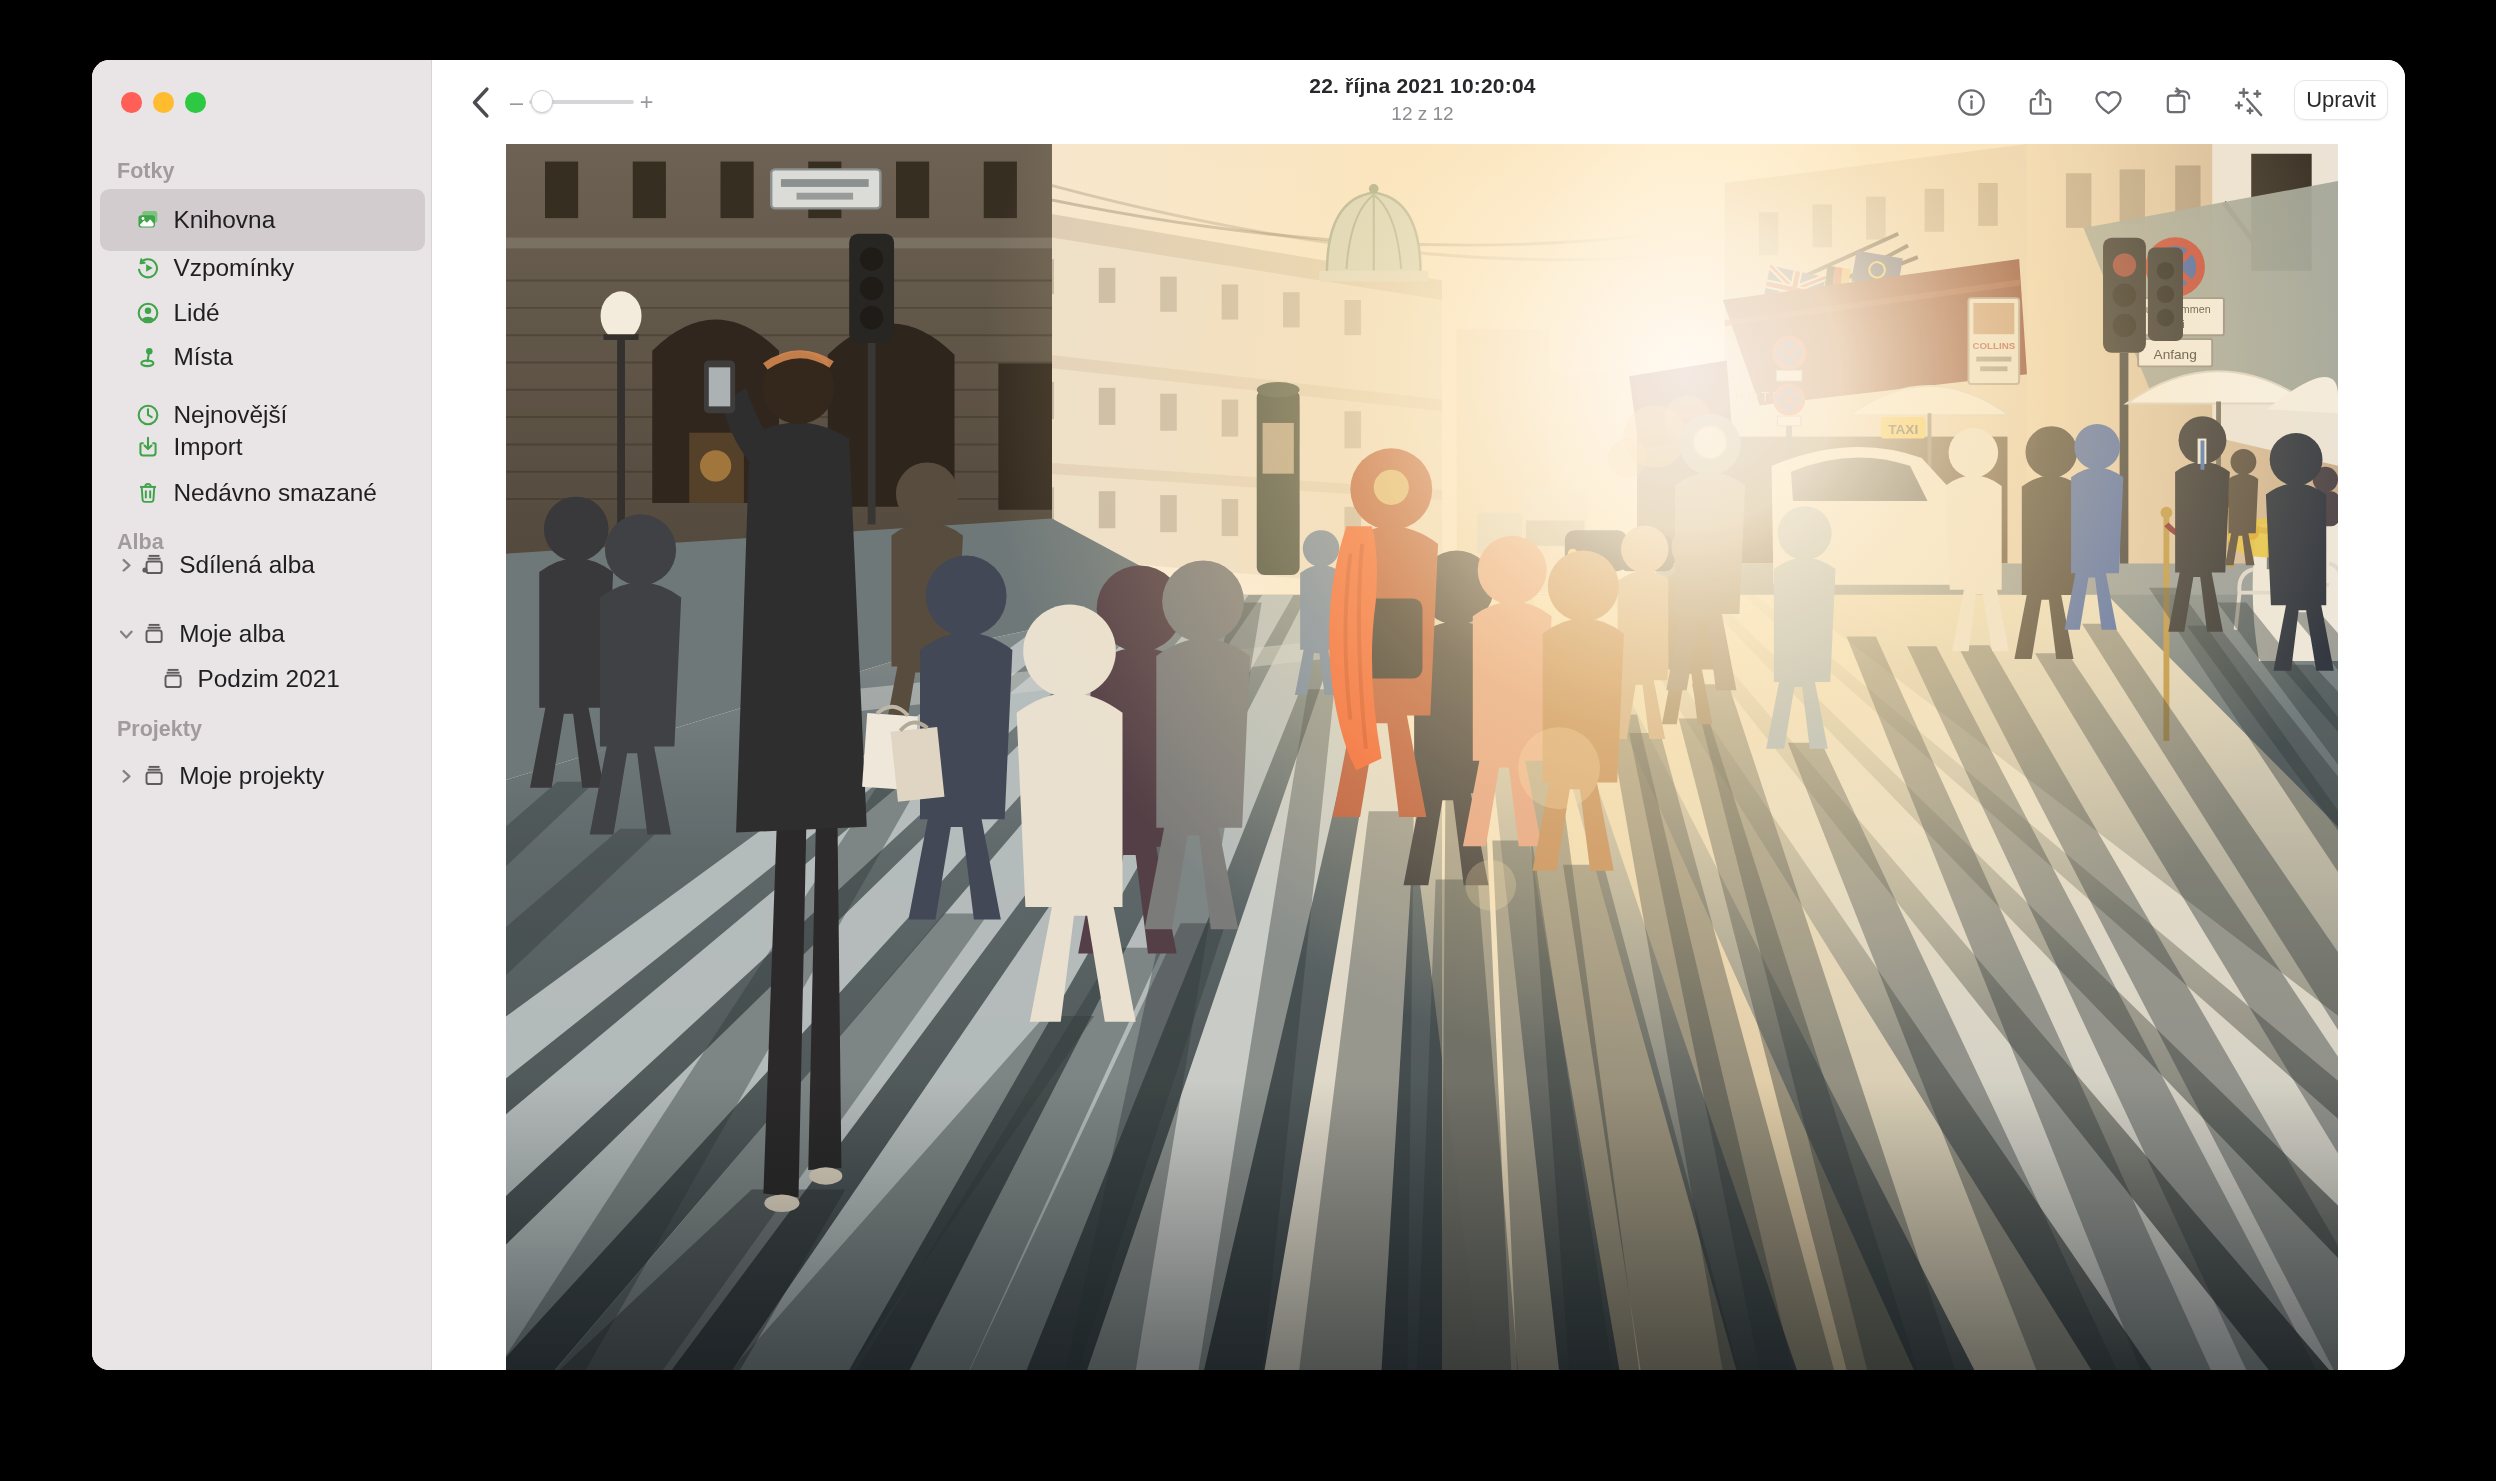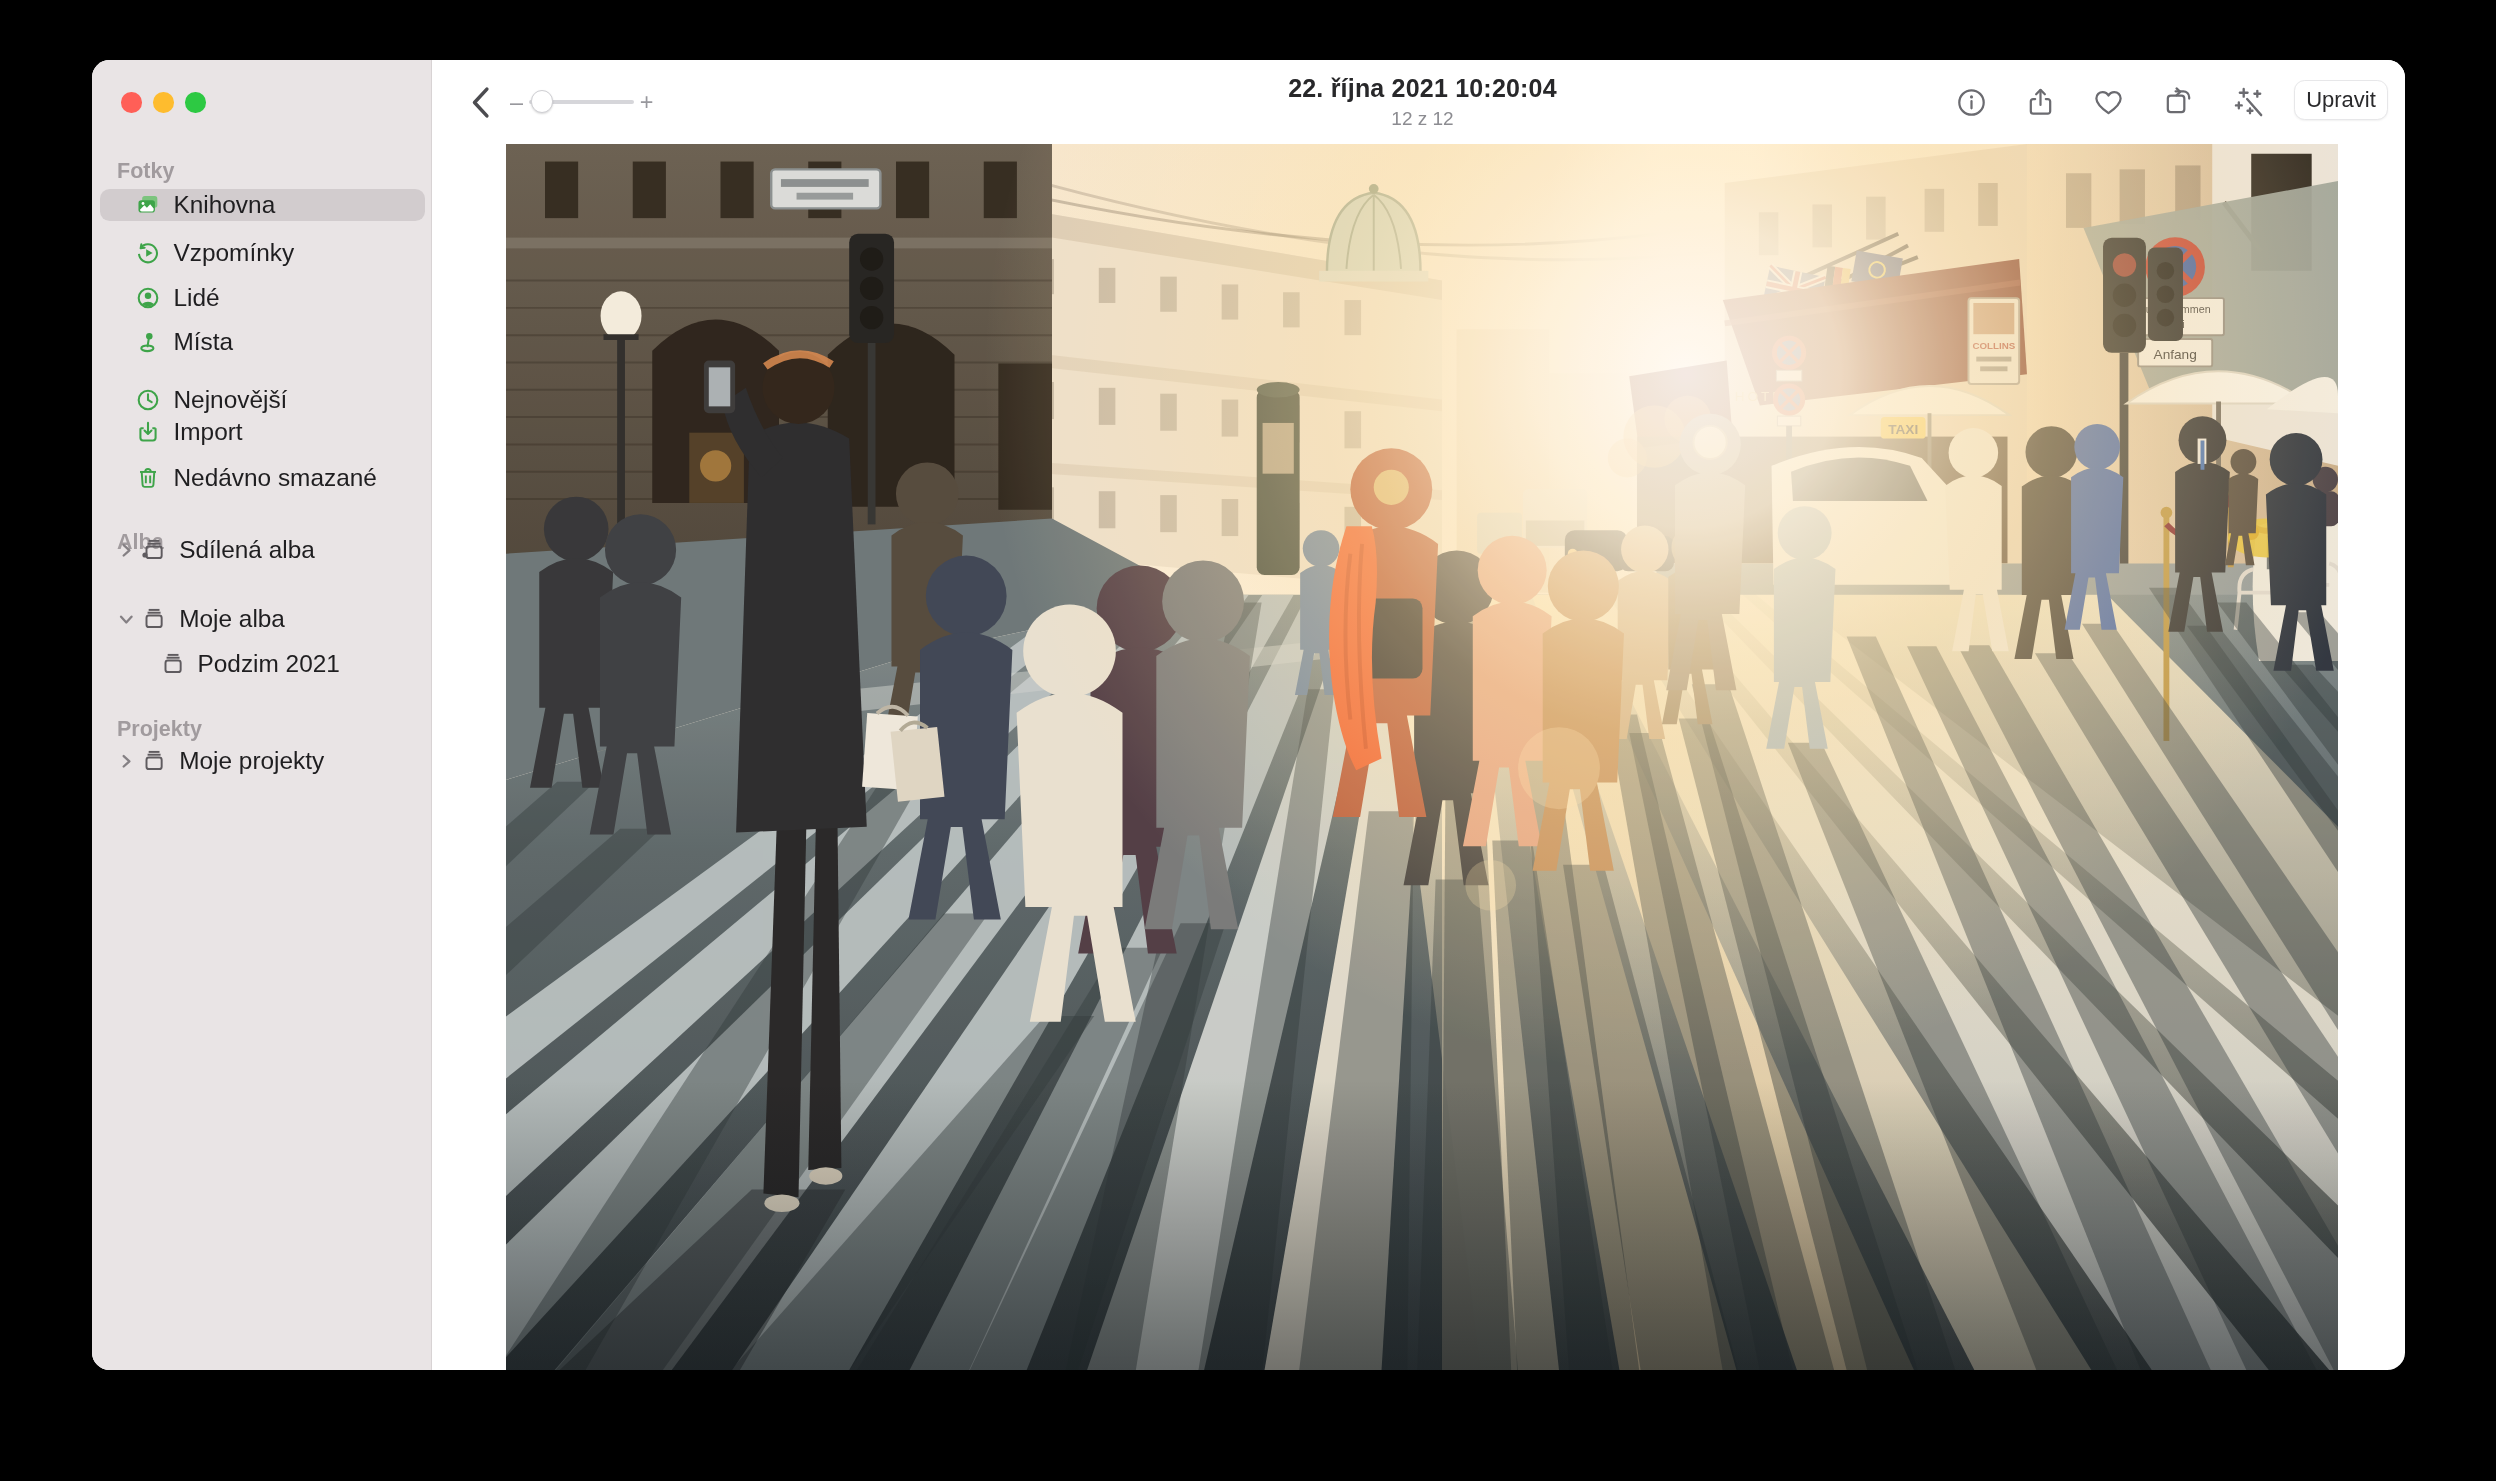--- a/index.html
+++ b/index.html
@@ -10,33 +10,33 @@
   .window { position:absolute; left:92px; top:60px; width:2313px; height:1310px;
     background:#fff; border-radius:17.6px; overflow:hidden; box-shadow:0 19.5px 59px rgba(0,0,0,.55); }
 
   
   .sidebar { position:absolute; left:0; top:0; width:340px; height:100%;
     background:#e9e4e5; border-right:1px solid #d8d3d4; }
   .traffic { position:absolute; left:29px; top:32px; display:flex; gap:11.7px; }
   .traffic span { width:20.5px; height:20.5px; border-radius:50%; display:block; }
 
   .sec-header { position:absolute; left:25px; font-size:21.5px; font-weight:700; color:#a19b9e; }
-  .row { position:absolute; left:7.8px; width:325px; height:32px; display:flex; align-items:center; cursor:default; }
+  .row { position:absolute; left:7.8px; width:325px; height:62px; display:flex; align-items:center; cursor:default; }
   .row.selected { background:#d2ccce; border-radius:9.8px; }
   .row .disc { width:25px; margin-left:13.7px; display:flex; justify-content:center; flex:none; }
   .row .icon { width:26px; height:26px; margin-left:35px; flex:none; display:flex; align-items:center; justify-content:center; }
   .row.has-disc .icon { margin-left:2px; }
   .row.indent .icon { margin-left:59px; }
   .row .label { margin-left:12.7px; font-size:24.4px; color:#1f1e20; white-space:nowrap; }
 
   
   .toolbar { position:absolute; left:340px; top:0; width:1973px; height:84px; background:#fff; }
   .tbtn { position:absolute; width:43px; height:43px; top:20.5px; display:flex; align-items:center; justify-content:center; }
   .title-wrap { position:absolute; left:649px; width:683px; top:13.7px; text-align:center; }
-  .title { font-size:25px; font-weight:600; color:#28282a; letter-spacing:0.2px; }
+  .title { font-size:21px; font-weight:600; color:#28282a; letter-spacing:0.2px; }
   .subtitle { margin-top:4.9px; font-size:19px; color:#8c8c91;text-align:center; }
   .zoomer { position:absolute; left:78px; top:20.5px; height:43px; display:flex; align-items:center; }
   .zoomer .sign { font-size:23.4px; color:#98989d; }
   .ztrack { position:relative; width:105px; height:3.9px; background:#d6d6da; border-radius:2px; margin:0 5.9px; }
   .zknob { position:absolute; left:2px; top:-9.8px; width:22.4px; height:22.4px; background:#fff;
     border:1.5px solid #cfcfd3; border-radius:50%; box-shadow:0 1px 2px rgba(0,0,0,.15); }
   .edit-btn { position:absolute; left:1862px; top:19.5px; width:94px; height:40px; background:#fff;
     border:1.5px solid #e7e7e9; border-radius:10.7px; font-size:22px; color:#2a2a2c;
     display:flex; align-items:center; justify-content:center; box-shadow:0 1px 2px rgba(0,0,0,.06); }
 

